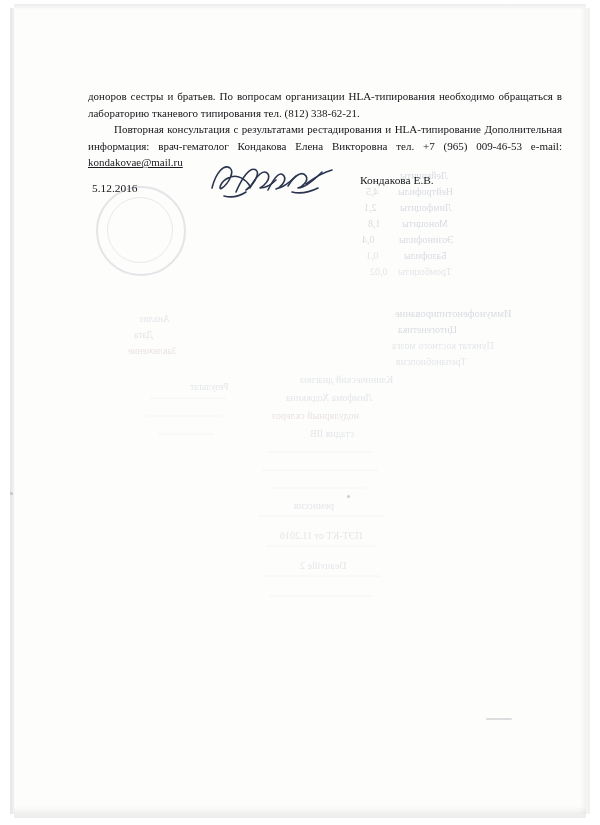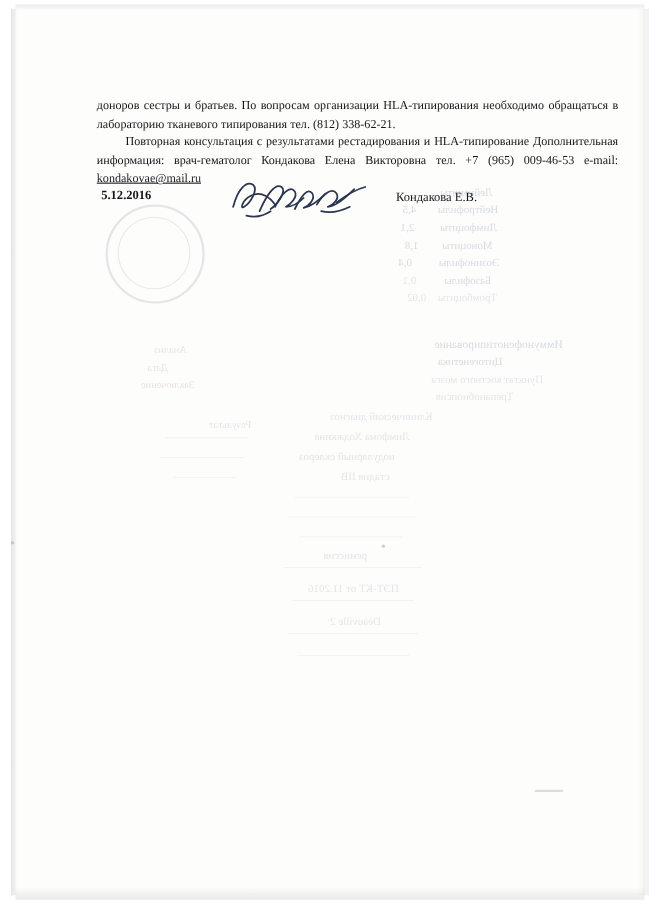--- a/index.html
+++ b/index.html
@@ -86,22 +86,21 @@
     left: 88px;
     top: 172px;
     width: 474px;
     height: 40px;
     font-size: 11.4px;
     color: #15161a;
   }
   .sign-date {
     position: absolute;
     left: 4px;
-    top: 0;
-    font-weight: bold;
+    top: 10px;
   }
   .sign-name {
     position: absolute;
     left: 272px;
     top: 2px;
     text-align: center;
   }
   .signature-mark {
     position: absolute;
     left: 118px;

